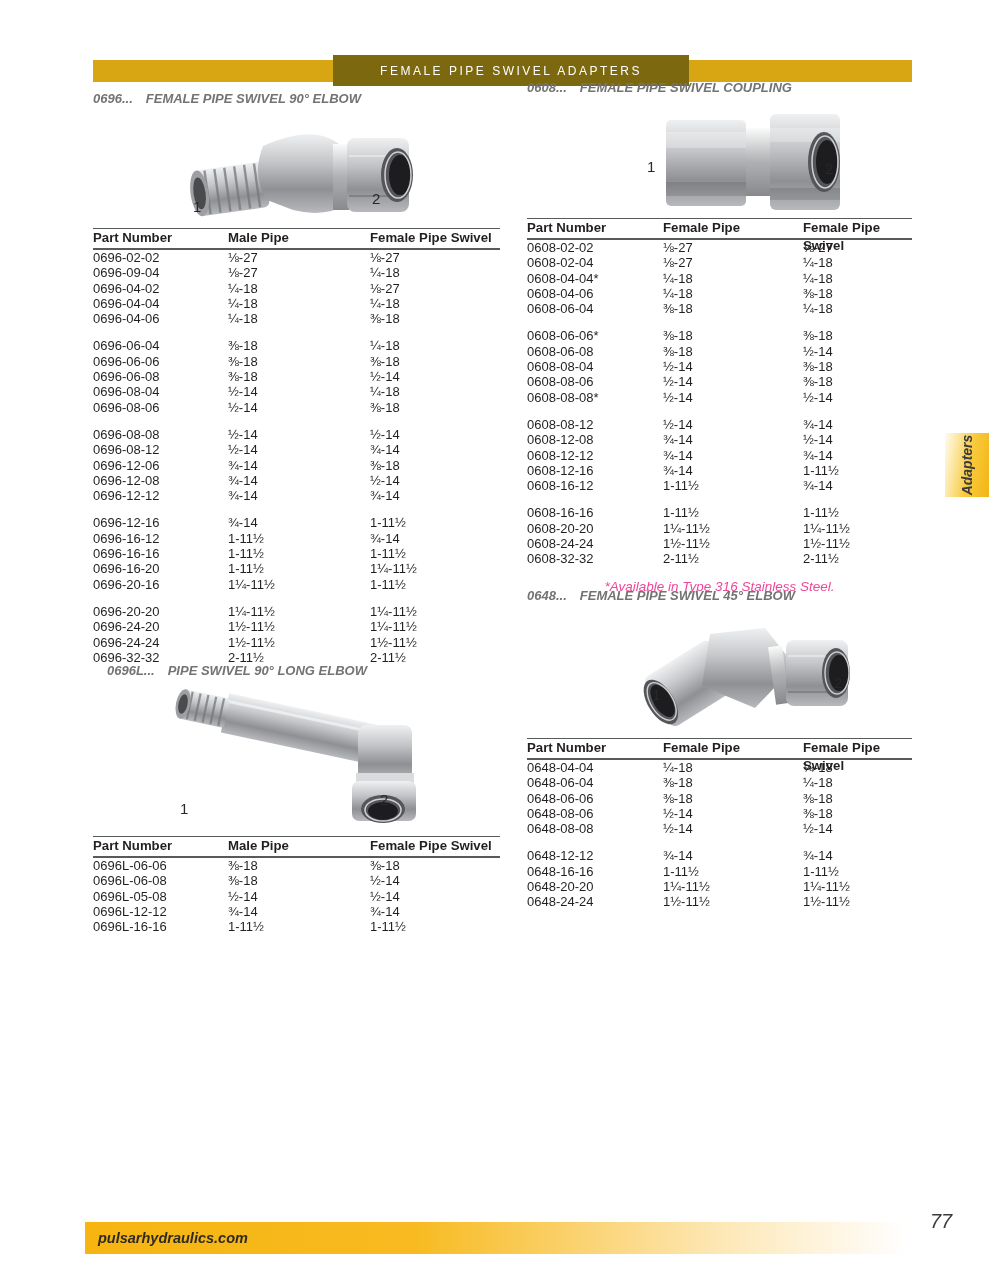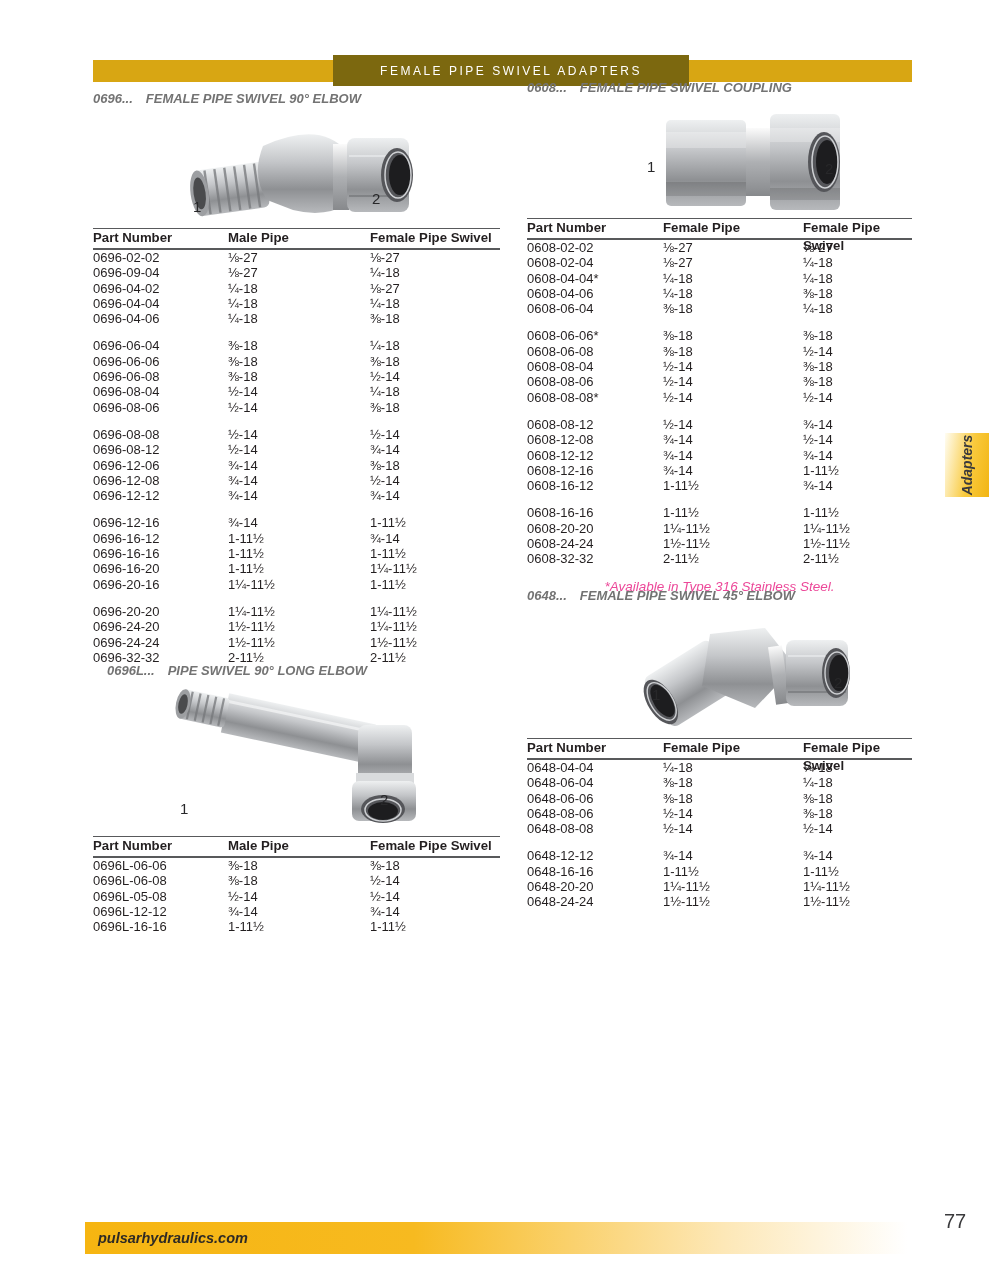--- a/index.html
+++ b/index.html
@@ -48,21 +48,21 @@
     font-weight:bold; font-style:italic; font-size:14px; color:#3a3a3c; white-space:nowrap;
   }
 
   
   .footer-bar {
     left:85px; top:1222px; width:822px; height:32px;
     background:linear-gradient(to right, #f6b511 0%, #f7ba20 40%, #fde8b8 78%, #ffffff 100%);
     display:flex; align-items:center;
   }
   .footer-site { font-weight:bold; font-style:italic; font-size:14.5px; padding-left:13px; color:#2e2a24; }
-  .page-number { left:930px; top:1210px; width:50px; text-align:center; font-size:20px; color:#3a3a3c; }
+  .page-number { left:930px; top:1210px; width:50px; font-style:italic; font-size:20px; color:#3a3a3c; }
 </style>
 </head>
 <body>
 
 <div class="abs banner-bar"></div>
 <div class="abs banner-center">
   <span>FEMALE PIPE SWIVEL ADAPTERS</span>
 </div>
 
 <div class="abs section-title" style="left:93px; top:91px;">

